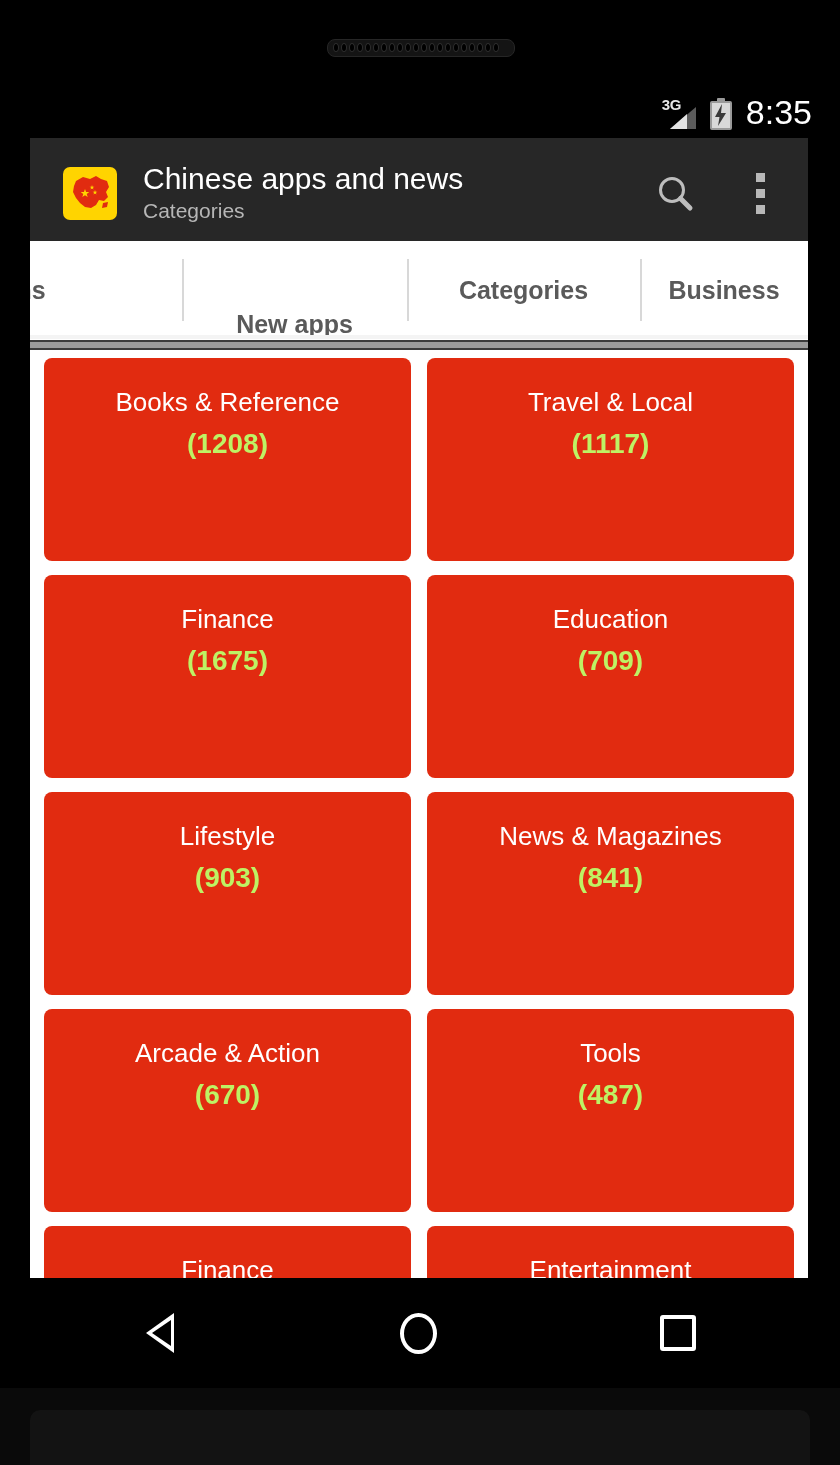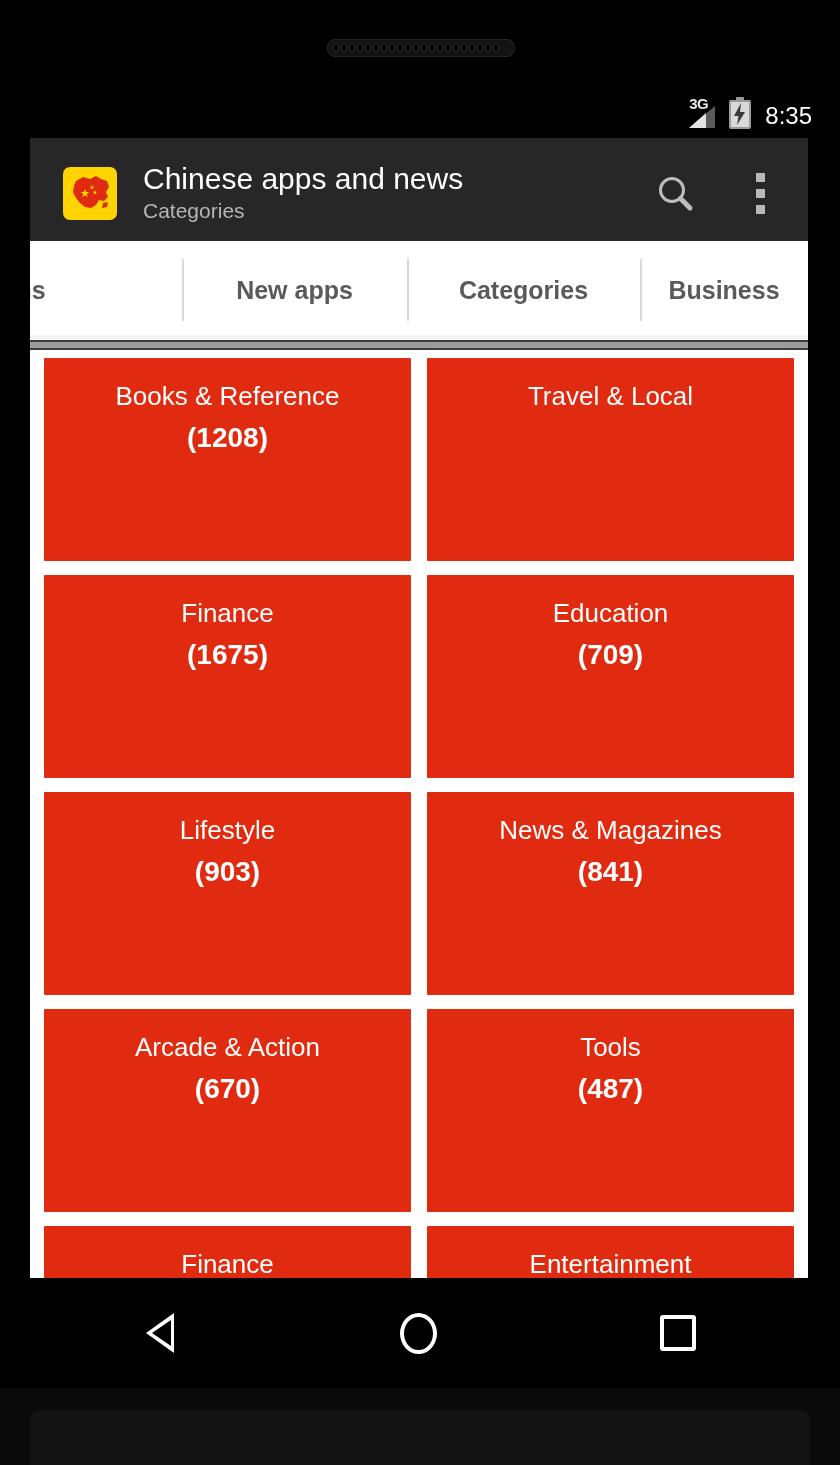--- a/index.html
+++ b/index.html
@@ -16,35 +16,35 @@
   .speaker .holes{position:absolute;left:5px;top:3px;display:flex;gap:2px;}
   .speaker .holes i{display:block;width:6px;height:9px;border-radius:50%;
                     background:#000;box-shadow:inset 0 0 0 1px #2e2e2e;}
 
   
   .statusbar{position:absolute;left:0;top:88px;width:840px;height:50px;
              background:#000;display:flex;align-items:center;
              justify-content:flex-end;padding-right:28px;box-sizing:border-box;}
   .sb-group{display:flex;align-items:flex-end;gap:14px;}
   .signal{position:relative;width:38px;height:32px;}
-  .signal .g3{position:absolute;left:12px;top:-2px;font-size:15px;font-weight:700;
+  .signal .g3{position:absolute;left:4px;top:-2px;font-size:15px;font-weight:700;
               color:#e8e8e8;line-height:1;letter-spacing:-.5px;}
   .signal .tri{position:absolute;right:0;bottom:2px;width:26px;height:22px;}
   .signal .tri .full{position:absolute;right:0;bottom:0;width:0;height:0;
         border-left:26px solid transparent;border-bottom:22px solid #5b5b5b;}
   .signal .tri .fill{position:absolute;right:9px;bottom:0;width:0;height:0;
         border-left:17px solid transparent;border-bottom:15px solid #e3e3e3;}
   .battery{position:relative;width:22px;height:32px;margin-bottom:1px;}
   .battery .body{position:absolute;left:0;top:3px;width:22px;height:29px;
                  box-sizing:border-box;border:2px solid #9a9a9a;border-radius:2px;
                  background:#d9d9d9;overflow:hidden;}
   .battery .cap{position:absolute;left:7px;top:0px;width:8px;height:4px;
                 background:#9a9a9a;border-radius:1px;}
   .battery .bolt{position:absolute;left:4px;top:6px;width:13px;height:22px;}
-  .clock{font-size:24px;color:#fff;line-height:1;font-weight:400;
+  .clock{font-size:34px;color:#fff;line-height:1;font-weight:400;
          margin-bottom:2px;}
 
   
   .screen{position:absolute;left:30px;top:138px;width:778px;height:1140px;
           background:#fff;overflow:hidden;}
 
   
   .actionbar{height:103px;background:#272727;display:flex;align-items:center;
              padding:8px 0 0 33px;box-sizing:border-box;position:relative;}
   .app-icon{width:54px;height:53px;border-radius:7px;background:#FFD400;
@@ -64,41 +64,41 @@
   .tabstrip{height:98px;background:#fff;display:flex;align-items:stretch;
             position:relative;}
   .tab{display:flex;align-items:center;justify-content:center;
        font-size:25px;font-weight:700;color:#5a5a5a;position:relative;
        cursor:pointer;white-space:nowrap;}
   .tab + .tab::before{content:"";position:absolute;left:0;top:18px;bottom:18px;
        width:2px;background:#d8d8d8;}
   .tab-apps{width:152px;justify-content:flex-start;padding-left:0;
             overflow:hidden;}
   .tab-apps span{margin-left:-58px;}
-  .tab-new{width:225px;}
+  .tab-new{width:225px;align-items:flex-end;}
   .tab-cat{width:233px;}
   .tab-dev{width:168px;}
   .tab-underline{position:absolute;left:0;right:0;bottom:0;height:4px;
                  background:#f4f4f4;}
   .scrollline{height:10px;background:#fff;position:relative;}
   .scrollline::after{content:"";position:absolute;left:0;right:0;top:1px;
       height:6px;background:#9c9c9c;border-top:2px solid #3c3c3c;
       border-bottom:2px solid #3c3c3c;}
 
   
   .grid{padding:9px 0 0 0;display:flex;flex-wrap:wrap;}
   .cell{width:50%;box-sizing:border-box;padding:0 13px 14px 13px;}
   .cell:nth-child(odd){padding-left:14px;padding-right:8px;}
   .cell:nth-child(even){padding-left:8px;padding-right:14px;}
-  .card{background:#E12B10;border-radius:1px;height:203px;
-        padding-top:22px;box-sizing:border-box;text-align:center;
+  .card{background:#E12B10;border-radius:8px;height:203px;
+        padding-top:28px;box-sizing:border-box;text-align:center;
         cursor:pointer;}
   .card-title{font-size:26px;color:#fff;line-height:1.25;
               padding:0 10px;}
-  .card-count{font-size:28px;font-weight:700;color:#ffffff;margin-top:9px;}
+  .card-count{font-size:28px;font-weight:700;color:#bef264;margin-top:9px;}
 
   
   .navbar{position:absolute;left:30px;top:1278px;width:778px;height:110px;
           background:#000;display:flex;align-items:center;
           justify-content:space-around;}
   .navbtn{width:130px;height:110px;display:flex;align-items:center;
           justify-content:center;cursor:pointer;}
   .nav-back{width:0;height:0;border-top:20px solid transparent;
             border-bottom:20px solid transparent;border-right:28px solid #fff;
             position:relative;}
@@ -222,20 +222,21 @@
     <div class="grid" id="category-grid">
         <div class="cell">
           <div class="card">
             <div class="card-title">Books &amp; Reference</div>
             <div class="card-count">(1208)</div>
           </div>
         </div>
         <div class="cell">
           <div class="card">
             <div class="card-title">Travel &amp; Local</div>
+            <div class="card-count">(1117)</div>
           </div>
         </div>
         <div class="cell">
           <div class="card">
             <div class="card-title">Finance</div>
             <div class="card-count">(1675)</div>
           </div>
         </div>
         <div class="cell">
           <div class="card">

